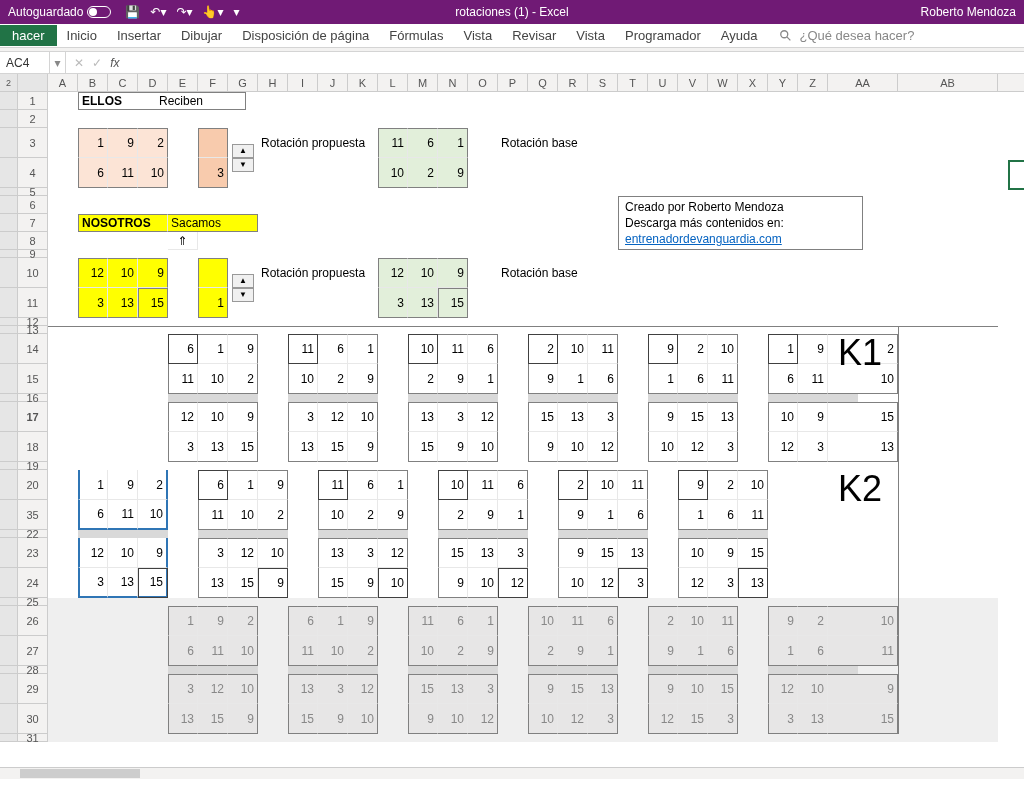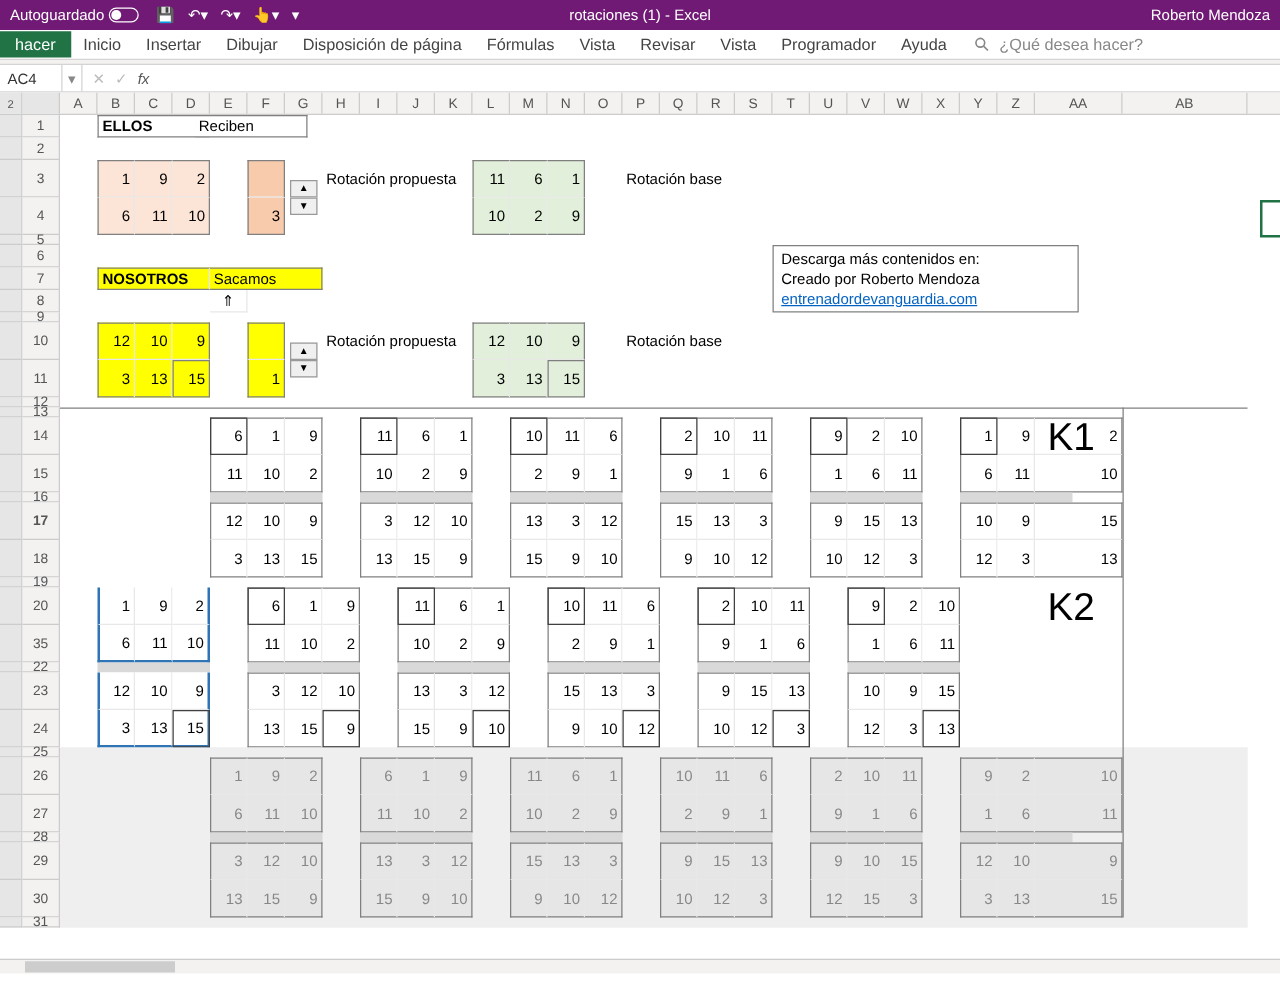--- a/index.html
+++ b/index.html
@@ -67,21 +67,21 @@
   .b-blue-b { border-bottom:2px solid #2f75b5 !important; }
   .b-blue-l { border-left:2px solid #2f75b5 !important; }
   .b-blue-r { border-right:2px solid #2f75b5 !important; }
 
   .spinner { position:absolute; width:22px; display:flex; flex-direction:column; }
   .spinner button { height:14px; font-size:8px; background:#f0f0f0; border:1px solid #999; cursor:pointer; line-height:8px; padding:0;}
 
   .infobox { position:absolute; border:1px solid #808080; background:#fff; font-size:12px; padding:2px 6px; line-height:16px; }
   .infobox a { color:#0563c1; text-decoration:underline; }
 
-  .biglabel { position:absolute; font-size:31px; font-family:Arial; }
+  .biglabel { position:absolute; font-size:36px; font-family:Arial; }
 
   .grid-overlay-line { position:absolute; background:#808080; }
   
   .scrollbar-h { position:absolute; bottom:0; left:0; right:0; height:12px; background:#f3f2f1; border-top:1px solid #ccc;}
   .scrollbar-h .thumb { position:absolute; left:20px; width:120px; top:1px; bottom:1px; background:#cdcdcd; }
 
   .active-cell { position:absolute; border:2px solid #217346; pointer-events:none; z-index:10;}
 </style>
 </head>
 <body>
@@ -325,21 +325,21 @@
           <button>▼</button>
         </div>
         <div class="cell" style="border: none; left: 210px; top: 166px; width: 140px; height: 30px;">Rotación propuesta</div>
         <div class="cell num fill-green b-t b-l " style="left: 330px; top: 166px; width: 30px; height: 30px;">12</div>
         <div class="cell num fill-green b-b b-l " style="left: 330px; top: 196px; width: 30px; height: 30px;">3</div>
         <div class="cell num fill-green b-t " style="left: 360px; top: 166px; width: 30px; height: 30px;">10</div>
         <div class="cell num fill-green b-b " style="left: 360px; top: 196px; width: 30px; height: 30px;">13</div>
         <div class="cell num fill-green b-t b-r" style="left: 390px; top: 166px; width: 30px; height: 30px;">9</div>
         <div class="cell num fill-green b-b b-r b-all" style="left: 390px; top: 196px; width: 30px; height: 30px;">15</div>
         <div class="cell" style="border: none; left: 450px; top: 166px; width: 120px; height: 30px;">Rotación base</div>
-        <div class="infobox" style="left: 570px; top: 104px; width: 245px;"><div>Descarga más contenidos en:</div><div>Creado por Roberto Mendoza</div><a href="#">entrenadordevanguardia.com</a></div>
+        <div class="infobox" style="left: 570px; top: 104px; width: 245px;"><div>Creado por Roberto Mendoza</div><div>Descarga más contenidos en:</div><a href="#">entrenadordevanguardia.com</a></div>
         <div class="grid-overlay-line" style="position: absolute; left: 0px; top: 234px; width: 950px; height: 1px; background: rgb(128, 128, 128);"></div>
         <div class="cell num b-t b-l " style="left: 120px; top: 242px; width: 30px; height: 30px;">6</div>
         <div class="cell num b-t " style="left: 150px; top: 242px; width: 30px; height: 30px;">1</div>
         <div class="cell num b-t b-r " style="left: 180px; top: 242px; width: 30px; height: 30px;">9</div>
         <div class="cell num b-b b-l " style="left: 120px; top: 272px; width: 30px; height: 30px;">11</div>
         <div class="cell num b-b " style="left: 150px; top: 272px; width: 30px; height: 30px;">10</div>
         <div class="cell num b-b b-r " style="left: 180px; top: 272px; width: 30px; height: 30px;">2</div>
         <div class="cell num b-t b-l " style="left: 240px; top: 242px; width: 30px; height: 30px;">11</div>
         <div class="cell num b-t " style="left: 270px; top: 242px; width: 30px; height: 30px;">6</div>
         <div class="cell num b-t b-r " style="left: 300px; top: 242px; width: 30px; height: 30px;">1</div>

